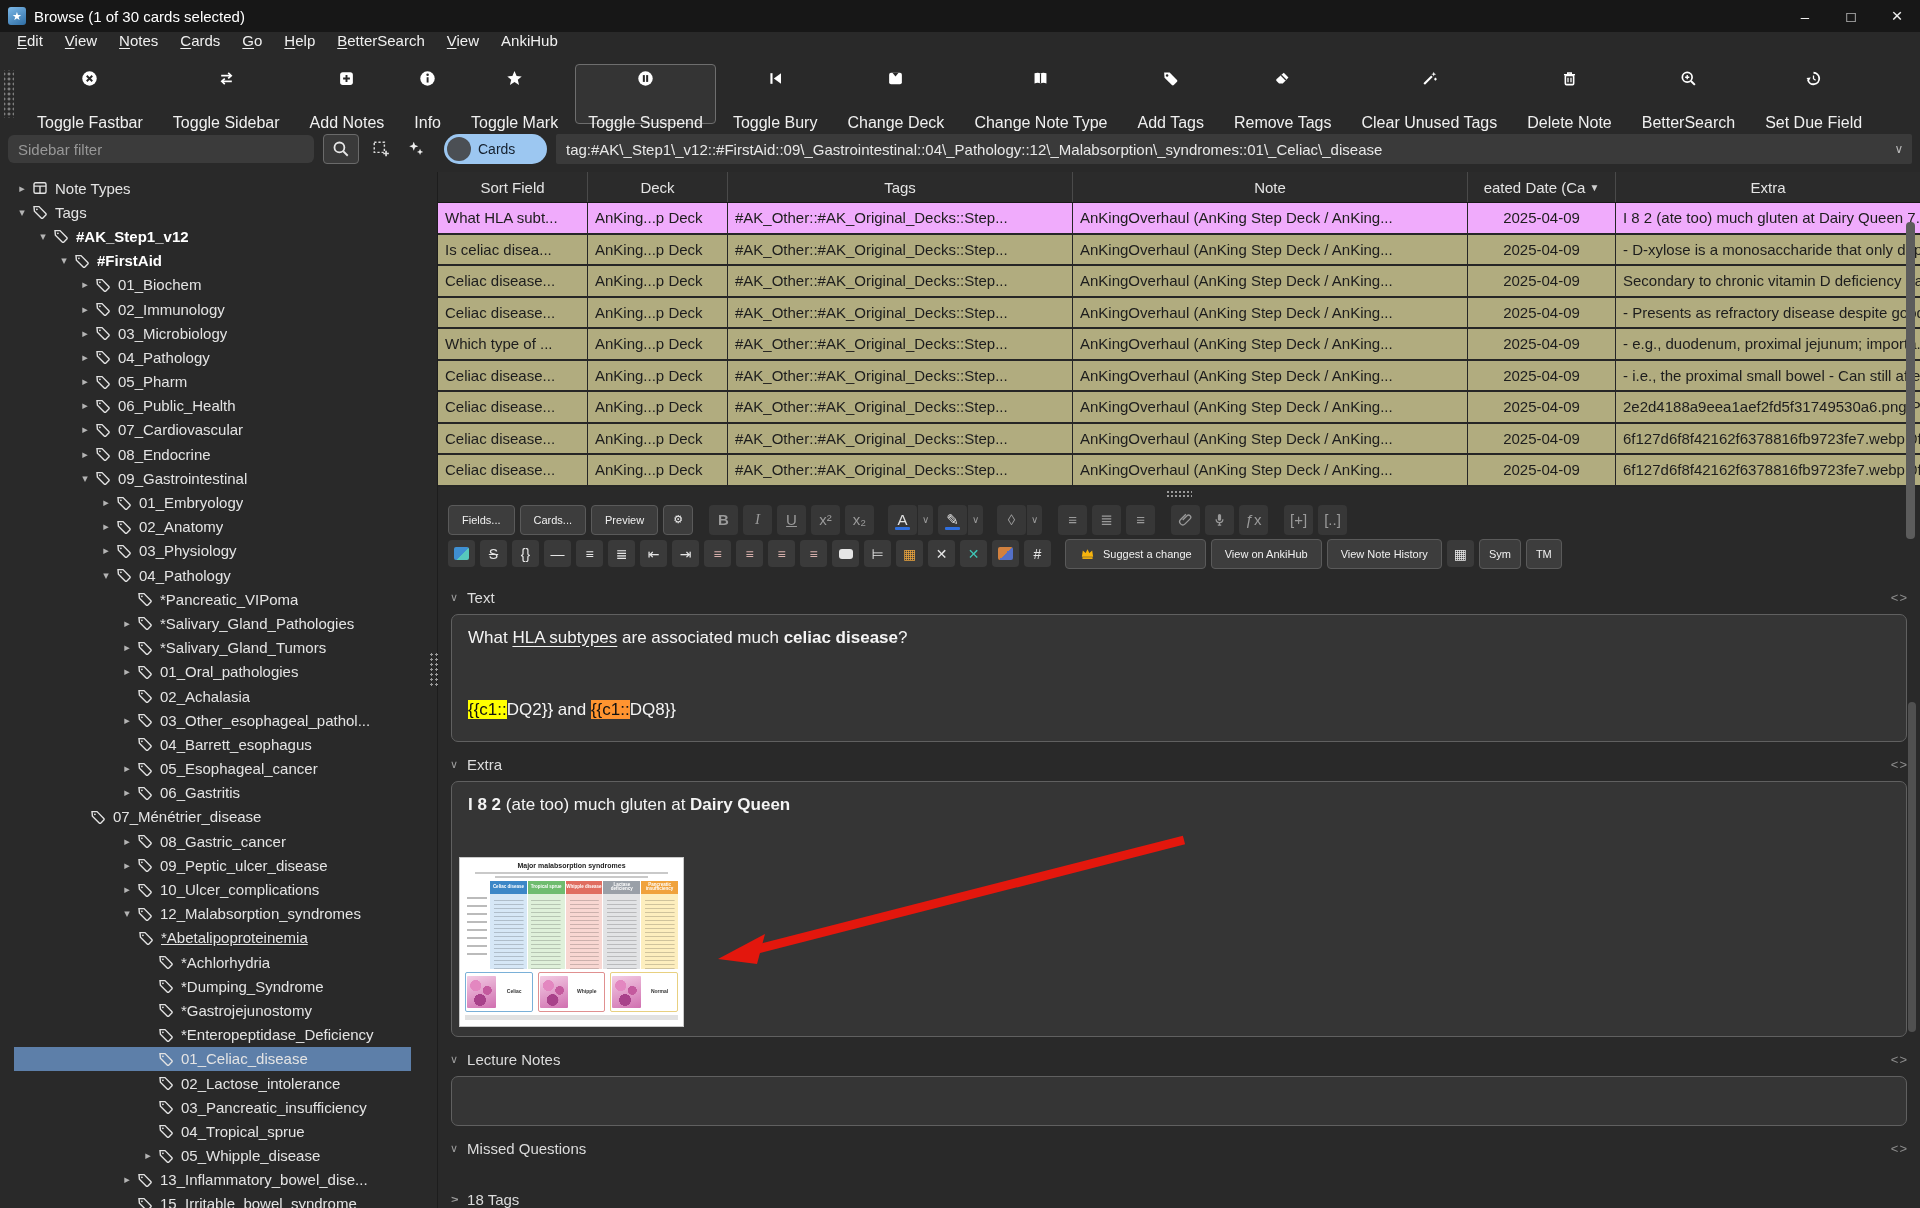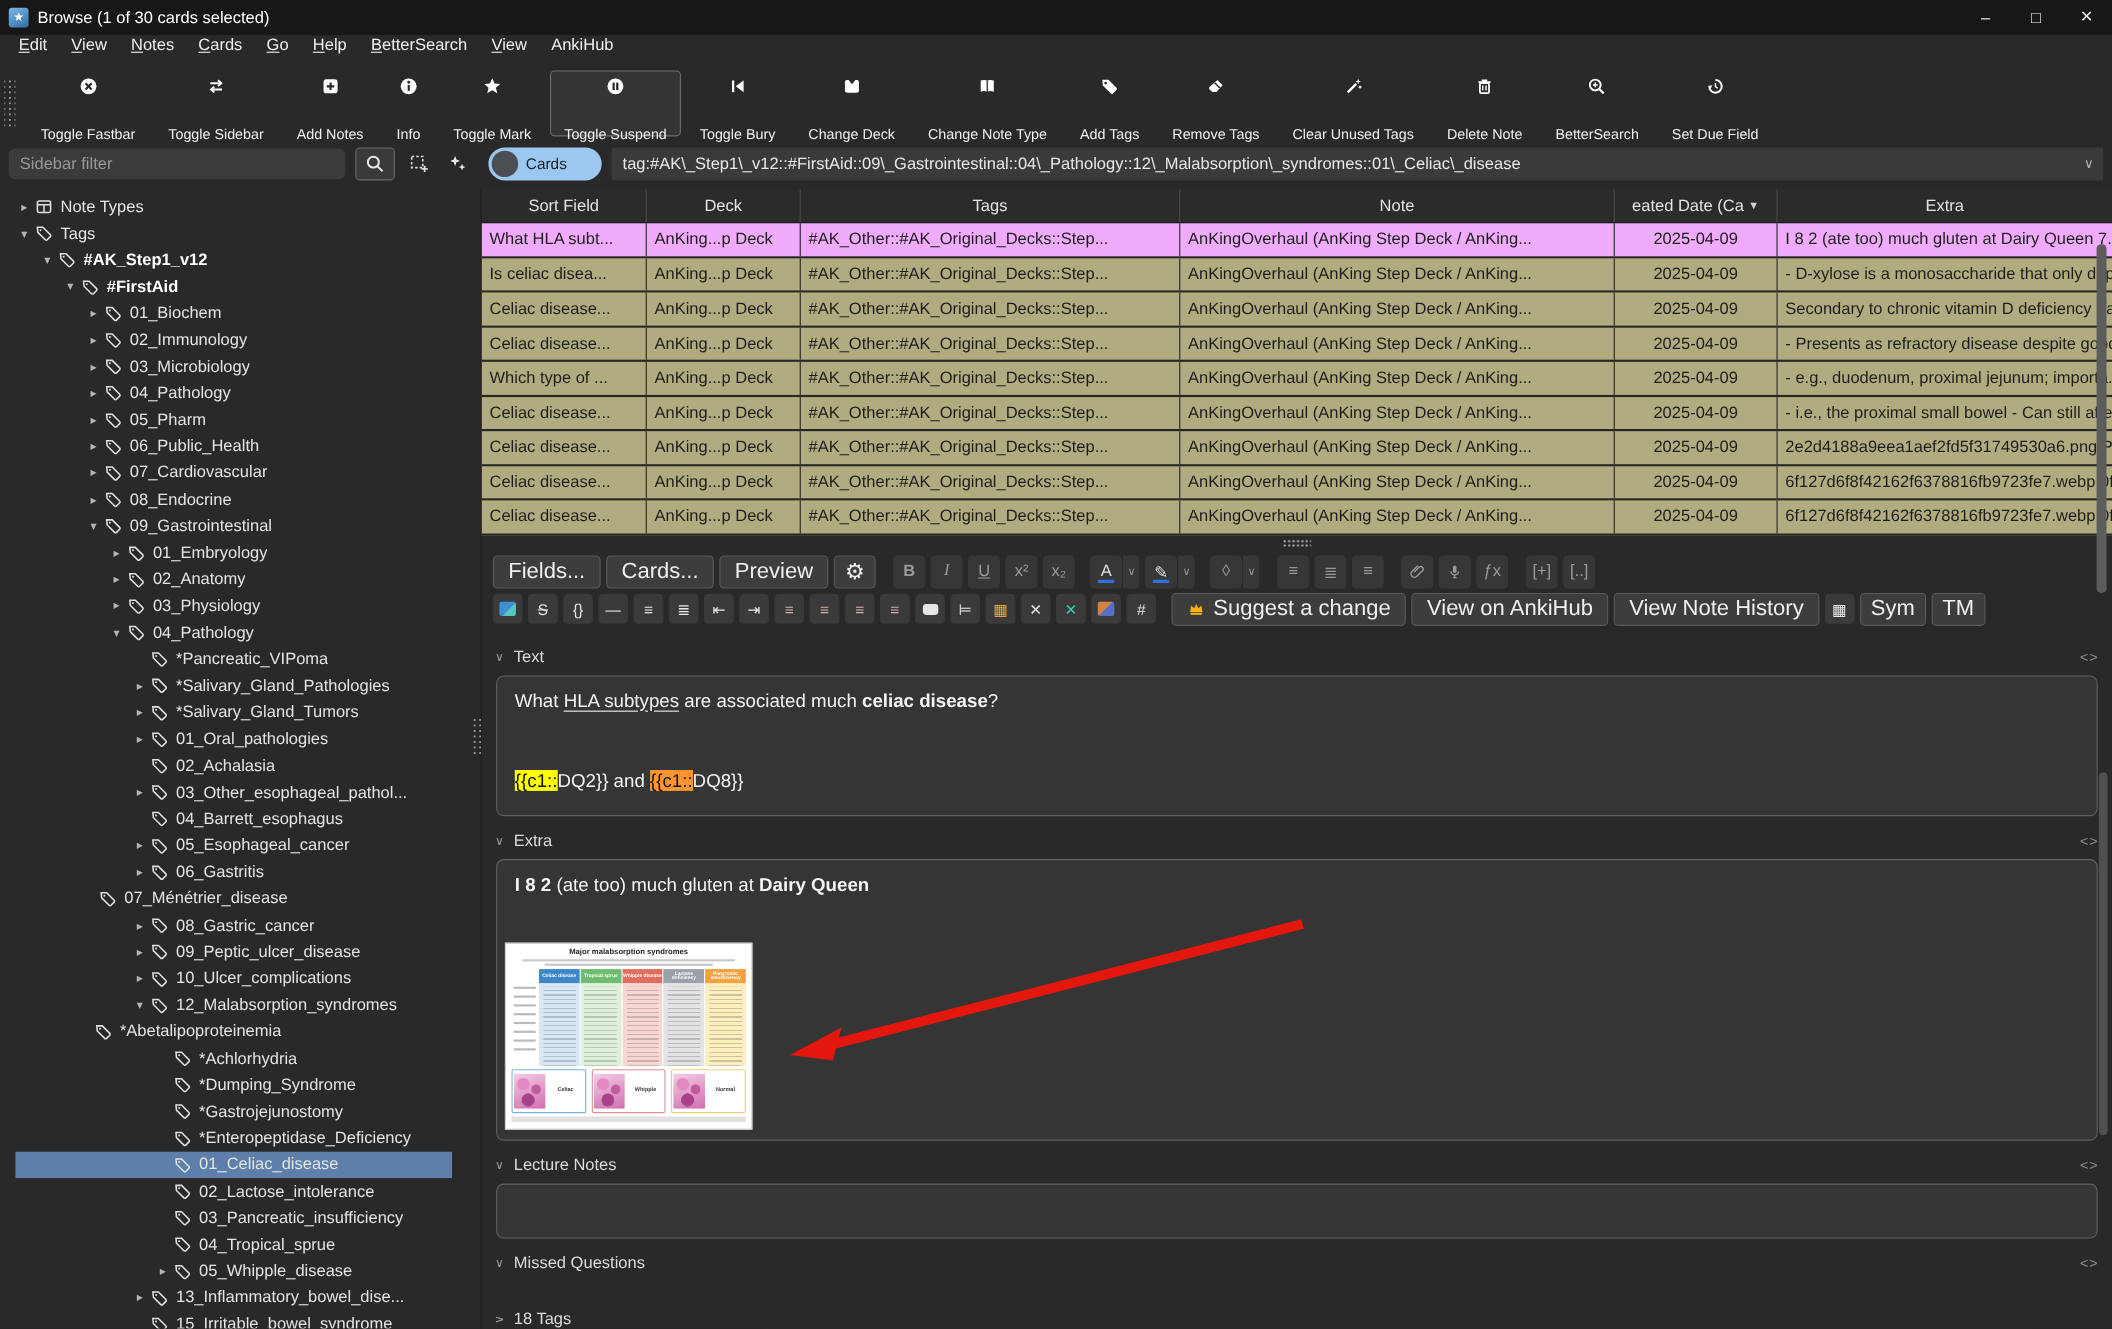--- a/index.html
+++ b/index.html
@@ -25,21 +25,21 @@
   
   .toolbar{height:60px;display:flex;align-items:stretch;padding:2px 0 2px 0;background:#292929;flex:0 0 auto;position:relative;}
   .tb-grip{width:10px;margin:6px 2px 6px 4px;background-image:radial-gradient(#9a9a9a 1.1px,transparent 1.3px);
            background-size:5px 5px;background-position:center;}
   .tools{display:flex;align-items:stretch;gap:4px;margin-left:8px;}
   .tool{display:flex;flex-direction:column;align-items:center;justify-content:flex-start;gap:4px;
         padding:5px 12px 3px;border:1px solid transparent;border-radius:4px;}
   .tool.active{background:#343434;border-color:#6e6e6e;}
   .tool .t-icon{height:20px;display:flex;align-items:center;}
   .tool .t-icon svg{width:17px;height:17px;}
-  .tool .t-label{font-size:13px;color:#f0f0f0;white-space:nowrap;margin-top:23px;}
+  .tool .t-label{font-size:16px;color:#f0f0f0;white-space:nowrap;margin-top:23px;}
 
   
   .searchrow{height:46px;display:flex;align-items:center;gap:9px;padding:0 8px;background:#292929;flex:0 0 auto;}
   .sidebar-filter{width:286px;height:28px;background:#3b3b3b;border:none;border-radius:6px;color:#e8e8e8;
                   font-size:15px;padding:0 10px;font-family:inherit;outline:none;}
   .sidebar-filter::placeholder{color:#989898;}
   .icon-btn{height:30px;background:transparent;border:none;display:flex;align-items:center;justify-content:center;padding:0 4px;}
   .icon-btn svg{width:18px;height:18px;}
   .icon-btn.framed{width:36px;background:#3a3a3a;border:1px solid #6a6a6a;border-radius:4px;}
   .cards-pill{height:30px;min-width:88px;border-radius:16px;background:#9cc7f1;display:flex;align-items:center;
@@ -89,21 +89,21 @@
 
   .hsplit{height:14px;display:flex;align-items:center;justify-content:center;}
   .hsplit .dots{width:26px;height:7px;background-image:radial-gradient(#9a9a9a 1px,transparent 1.2px);
                 background-size:4px 4px;}
 
   
   .editor{flex:1;display:flex;flex-direction:column;min-height:0;overflow:hidden;}
   .btnrow{display:flex;align-items:center;gap:5px;padding:4px 10px 2px;flex:0 0 auto;}
   .btnrow.row2{padding-top:2px;padding-bottom:6px;}
   .ed-btn{height:30px;background:#3d3d3d;border:1px solid #5a5a5a;border-radius:4px;color:#f0f0f0;
-          font-size:20px;padding:0 13px;font-family:inherit;display:flex;align-items:center;gap:7px;}
+          font-size:11px;padding:0 13px;font-family:inherit;display:flex;align-items:center;gap:7px;}
   .fmt-btn{width:29px;height:30px;background:#373737;border:none;border-radius:4px;color:#9a9a9a;font-size:15px;
            display:flex;align-items:center;justify-content:center;position:relative;font-family:inherit;}
   .fmt-btn.bold{font-weight:700;}
   .fmt-btn.italic{font-style:italic;font-family:"Liberation Serif",serif;}
   .fmt-btn.underline{text-decoration:underline;}
   .fmt-btn .cbar{position:absolute;left:7px;right:7px;bottom:5px;height:3px;border-radius:1px;}
   .fmt-btn.lit{color:#e0e0e0;}
   .chev-btn{width:15px;height:30px;background:#373737;border:none;border-radius:0 4px 4px 0;color:#9a9a9a;
             font-size:10px;display:flex;align-items:center;justify-content:center;margin-left:-4px;}
   .gap{width:8px;}
@@ -679,21 +679,21 @@
         <div class="tree-row" style="padding-left: 119px;">
           <span class="tw-arrow">▾</span>
           <span class="tw-icon">
             <svg viewBox="0 0 16 16">
               <path d="M2 2.6h5l6.8 6.8a1.2 1.2 0 0 1 0 1.7l-2.9 2.9a1.2 1.2 0 0 1-1.7 0L2.4 7.2Z" fill="none" stroke="#e2e2e2" stroke-width="1.4"></path>
               <circle cx="4.9" cy="5.3" r="0.9" fill="#e2e2e2"></circle>
             </svg>
           </span>
           <span class="tw-label">12_Malabsorption_syndromes</span>
         </div>
-        <div class="tree-row" style="padding-left: 68px;">
+        <div class="tree-row" style="padding-left: 120px; text-decoration: underline;">
           <span class="tw-arrow"></span>
           <span class="tw-icon">
             <svg viewBox="0 0 16 16">
               <path d="M2 2.6h5l6.8 6.8a1.2 1.2 0 0 1 0 1.7l-2.9 2.9a1.2 1.2 0 0 1-1.7 0L2.4 7.2Z" fill="none" stroke="#e2e2e2" stroke-width="1.4"></path>
               <circle cx="4.9" cy="5.3" r="0.9" fill="#e2e2e2"></circle>
             </svg>
           </span>
           <span class="tw-label">*Abetalipoproteinemia</span>
         </div>
         <div class="tree-row" style="padding-left: 140px;">

